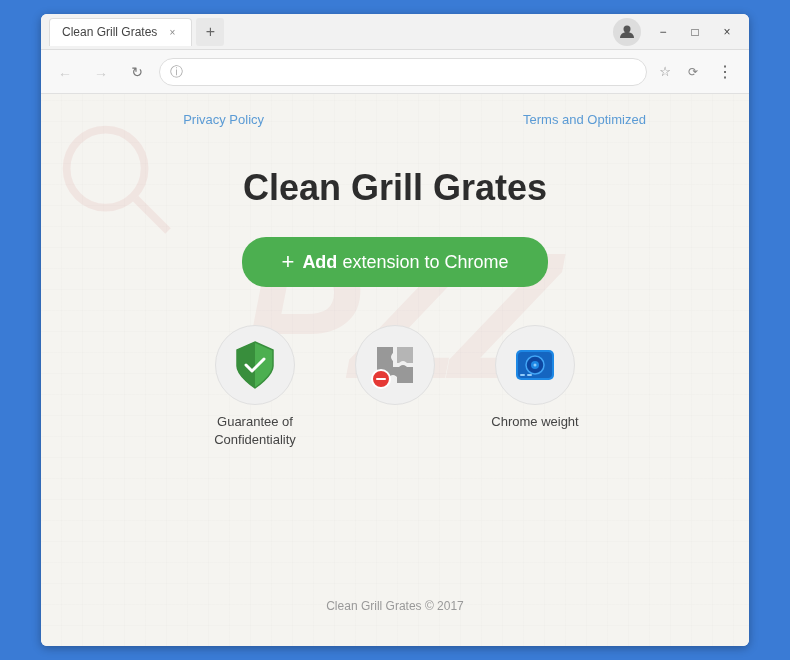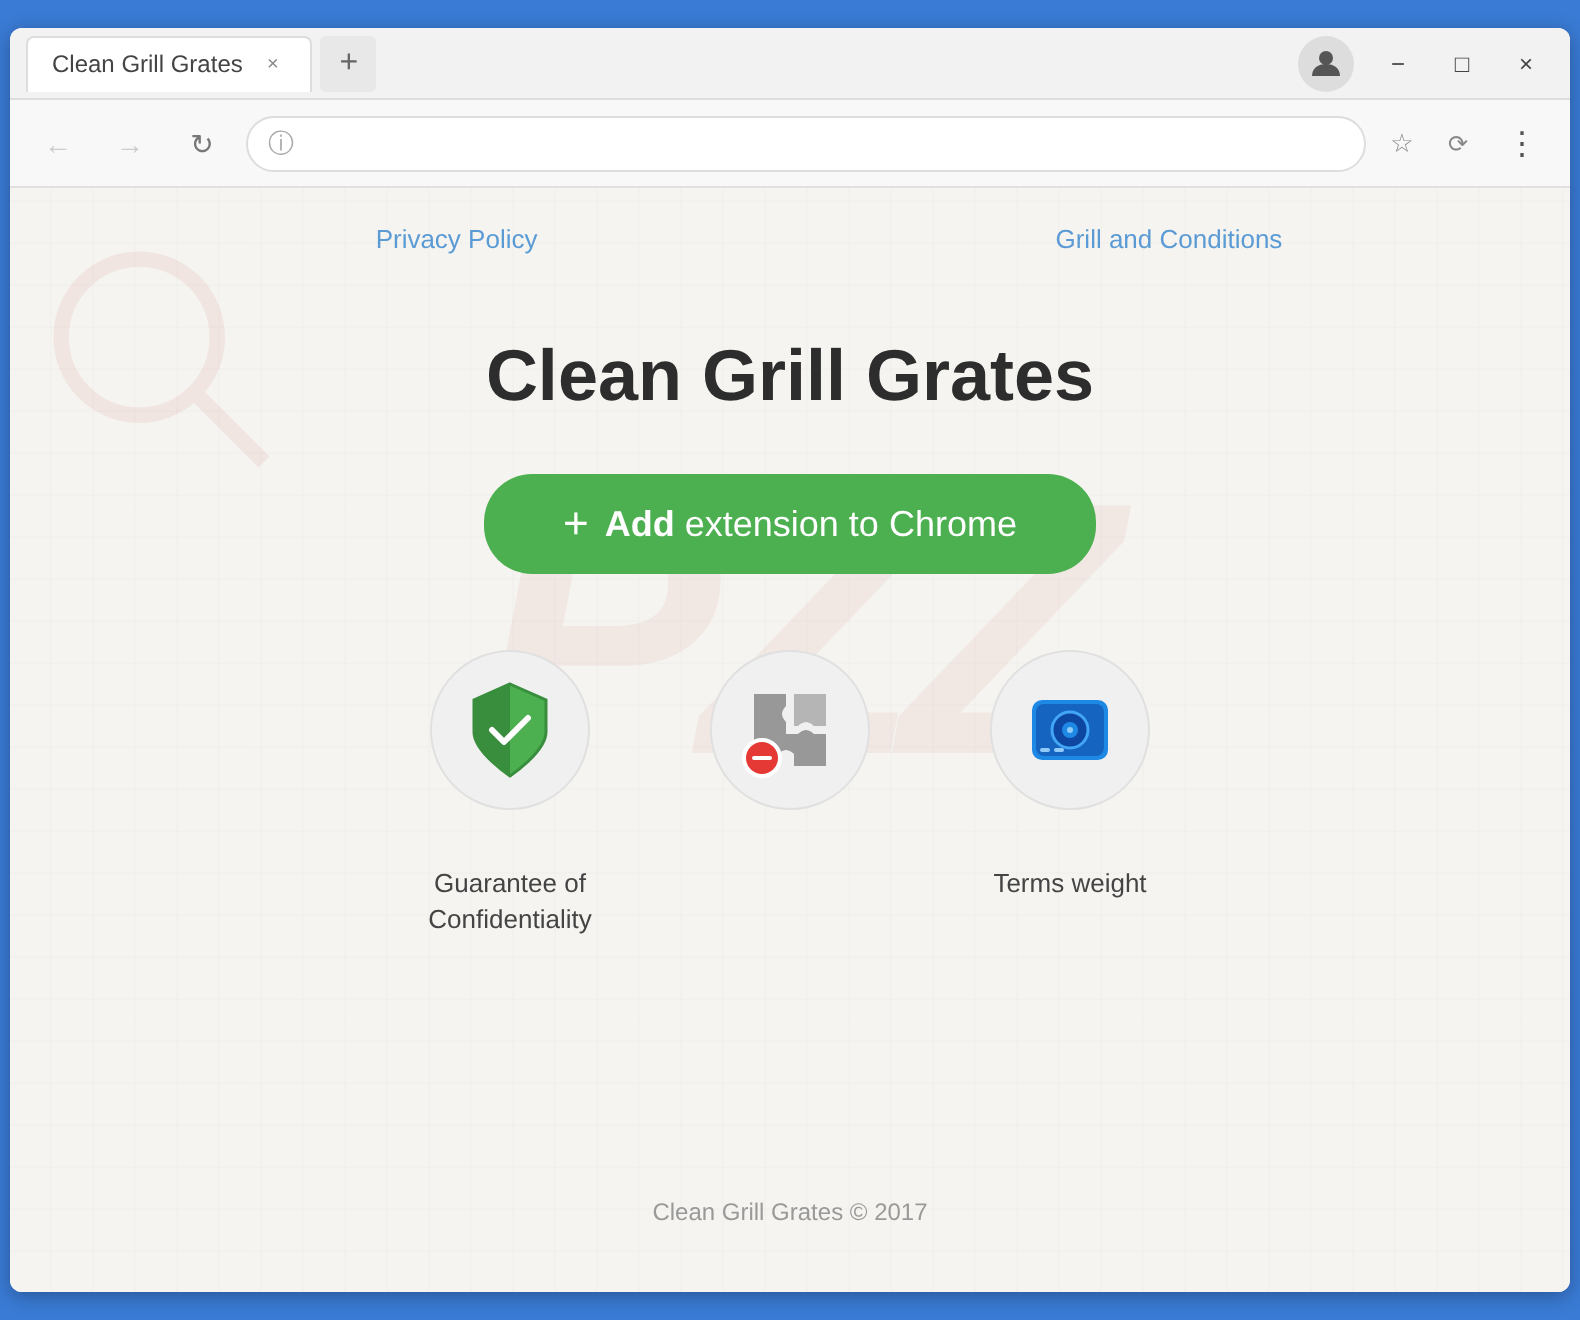--- a/index.html
+++ b/index.html
@@ -6,21 +6,21 @@
 
     body {
       width: 790px;
       height: 660px;
       background: #3a7bd5;
       font-family: 'Segoe UI', Arial, sans-serif;
       overflow: hidden;
     }
 
     .browser-window {
-      width: 780px;
+      width: 708px;
       height: 632px;
       margin: 14px auto;
       background: #fff;
       border-radius: 6px;
       box-shadow: 0 2px 10px rgba(0,0,0,0.3);
       display: flex;
       flex-direction: column;
       overflow: hidden;
     }
 
@@ -273,21 +273,21 @@
       gap: 30px;
       justify-content: center;
       align-items: flex-start;
       margin-top: 10px;
     }
 
     .feature-item {
       display: flex;
       flex-direction: column;
       align-items: center;
-      gap: 28px;
+      gap: 8px;
       width: 110px;
     }
 
     .feature-icon-circle {
       width: 80px;
       height: 80px;
       border-radius: 50%;
       background: #f0f0f0;
       display: flex;
       align-items: center;
@@ -378,21 +378,21 @@
           <circle cx="42" cy="42" r="30"></circle>
           <line x1="65" y1="65" x2="90" y2="90"></line>
         </svg>
 
         <div class="watermark-text" style="position:absolute;left:50%;top:40%;transform:translate(-50%,-50%);font-size:180px;color:rgba(180,50,50,0.06);font-style:italic;font-weight:900;white-space:nowrap;">PZZ</div>
       </div>
     </div>
 
     <div class="top-links">
       <a class="top-link" href="#">Privacy Policy</a>
-      <a class="top-link" href="#">Grill and Conditions</a>
+      <a class="top-link" href="#">Terms and Optimized</a>
     </div>
 
     <div class="main-content">
 
       <h1 class="page-title">Clean Grill Grates</h1>
 
       <button class="add-btn">
         <span class="add-btn-plus">+</span>
         <span>
           <strong>Add</strong><span> extension to Chrome</span>
@@ -437,21 +437,21 @@
             <svg width="50" height="50" viewBox="0 0 50 50">
               <rect x="6" y="10" width="38" height="30" rx="5" ry="5" fill="#1e88e5"></rect>
               <rect x="8" y="12" width="34" height="26" rx="4" ry="4" fill="#1565c0"></rect>
               <circle cx="25" cy="25" r="9" fill="#0d47a1" stroke="#42a5f5" stroke-width="1.5"></circle>
               <circle cx="25" cy="25" r="4" fill="#1e88e5"></circle>
               <circle cx="25" cy="25" r="1.5" fill="#90caf9"></circle>
               <rect x="10" y="34" width="5" height="2" rx="1" fill="#90caf9"></rect>
               <rect x="17" y="34" width="5" height="2" rx="1" fill="#90caf9"></rect>
             </svg>
           </div>
-          <div class="feature-label">Terms weight</div>
+          <div class="feature-label">Chrome weight</div>
         </div>
 
       </div>
     </div>
 
     <div class="page-footer">Clean Grill Grates © 2017</div>
   </div>
 
 </div>
 

